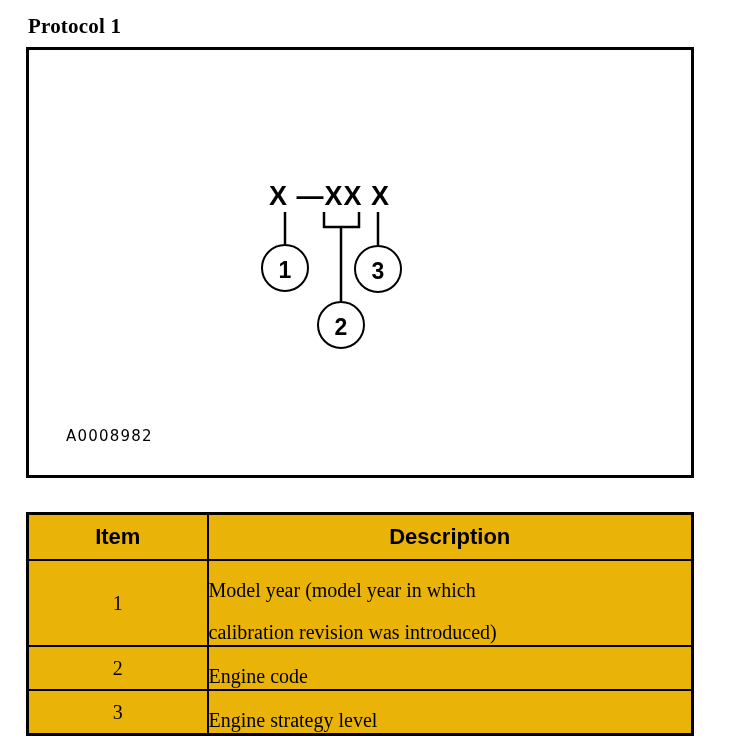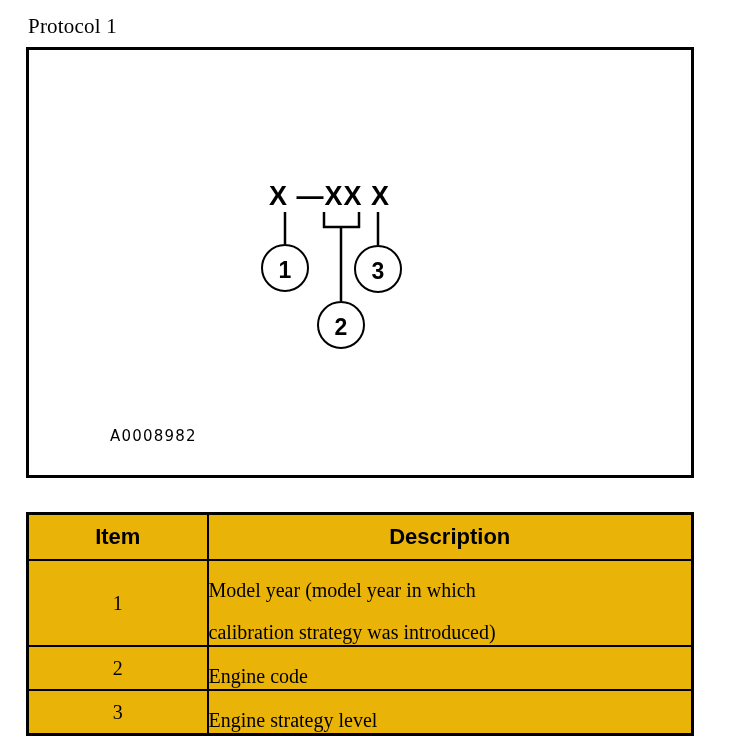--- a/index.html
+++ b/index.html
@@ -16,21 +16,21 @@
     color: #000000;
     overflow: hidden;
   }
 
   
   .page-title {
     position: absolute;
     left: 28px;
     top: 14px;
     font-family: "Liberation Serif", "DejaVu Serif", serif;
-    font-weight: normal;
+    font-weight: bold;
     font-size: 21px;
     line-height: 24px;
     letter-spacing: 0.2px;
     white-space: nowrap;
   }
 
   
   .figure-box {
     position: absolute;
     left: 26px;
@@ -89,21 +89,20 @@
 
   .ref-code {
     position: absolute;
     left: 37px;
     top: 377px;
     font-family: "DejaVu Sans", "Liberation Sans", sans-serif;
     font-size: 15px;
     line-height: 18px;
     letter-spacing: 1.2px;
     white-space: nowrap;
-    margin-left: 44px;
   }
 
   
   .item-table {
     position: absolute;
     left: 26px;
     top: 512px;
     width: 668px;
     border-collapse: collapse;
     border: 3px solid #000000;
@@ -192,21 +191,21 @@
     <tr>
       <th>Item</th>
       <th>Description</th>
     </tr>
   </thead>
   <tbody>
     <tr class="row-tall">
       <td class="cell-item">1</td>
       <td class="cell-desc">
         <span class="desc-line">Model year (model year in which</span>
-        <span class="desc-line">calibration strategy was introduced)</span>
+        <span class="desc-line">calibration revision was introduced)</span>
       </td>
     </tr>
     <tr class="row-short">
       <td class="cell-item">2</td>
       <td class="cell-desc">
         <span class="desc-line">Engine code</span>
       </td>
     </tr>
     <tr class="row-short">
       <td class="cell-item">3</td>

